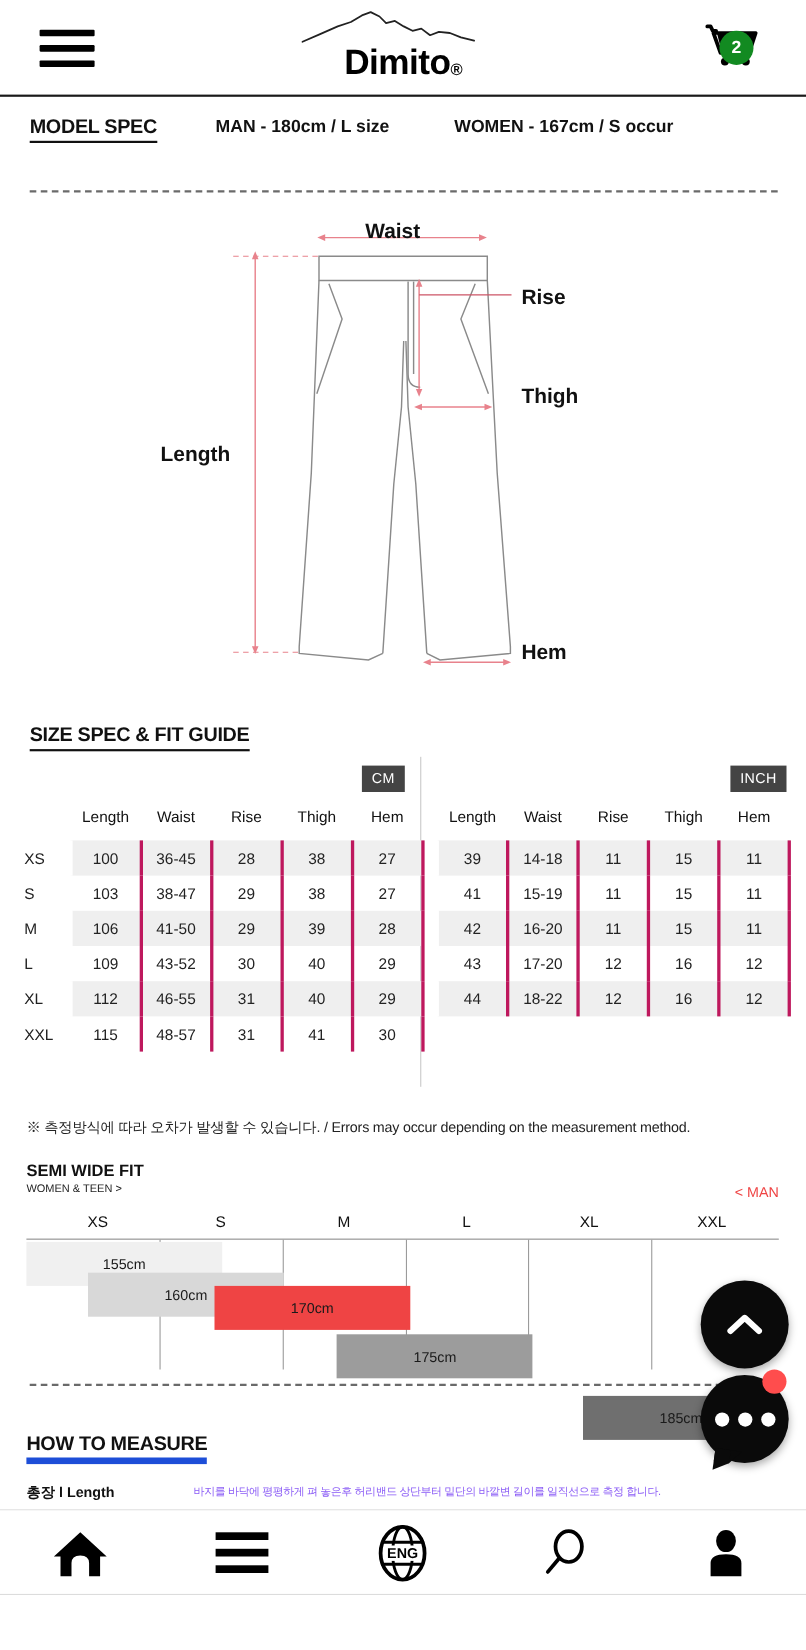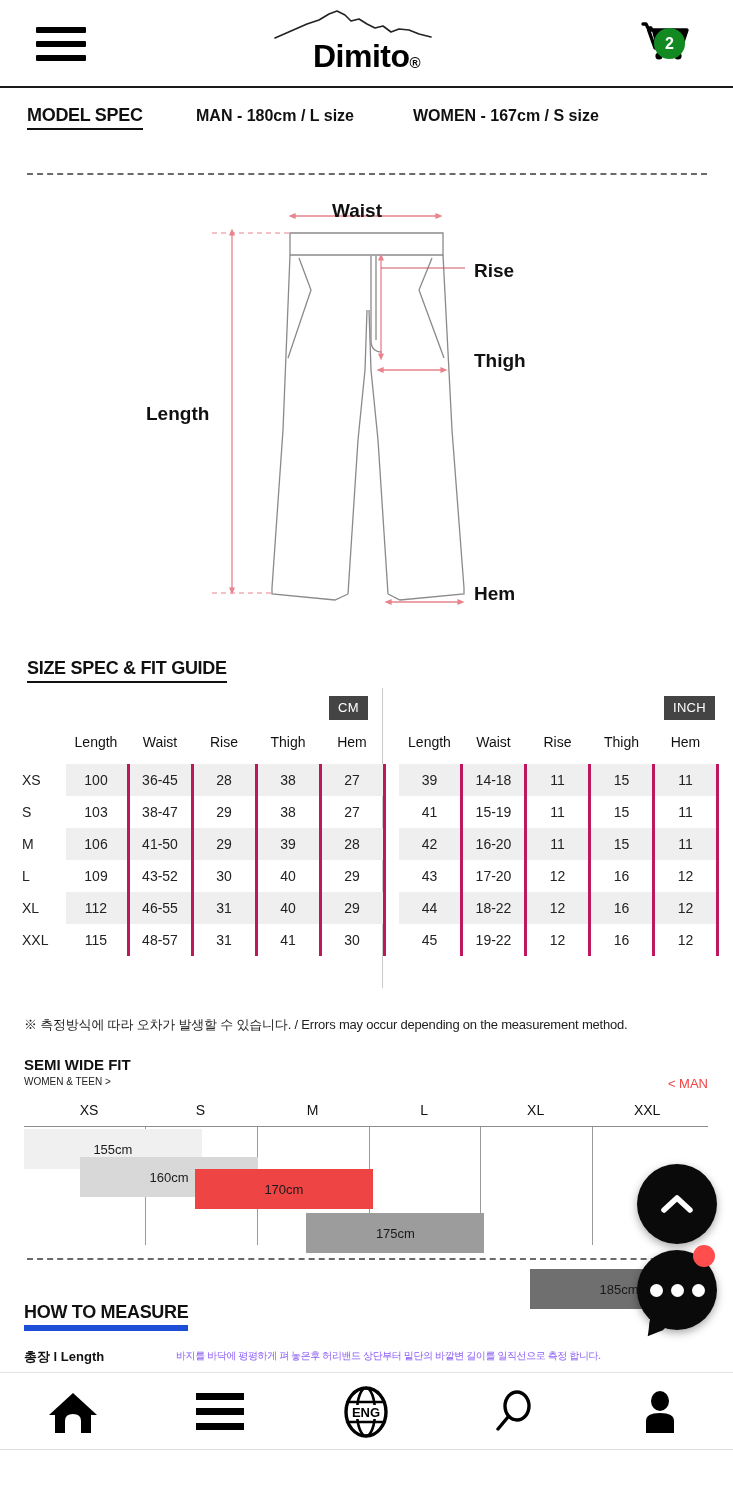--- a/index.html
+++ b/index.html
@@ -210,21 +210,21 @@
         <circle cx="22" cy="38" r="3.6" fill="#000"></circle>
         <circle cx="41" cy="38" r="3.6" fill="#000"></circle>
       </svg>
       <div class="cart-badge">2</div>
     </div>
   </div>
 
   <div class="model-spec">
     <div class="ms-title">MODEL SPEC</div>
     <div class="ms-man">MAN - 180cm / L size</div>
-    <div class="ms-women">WOMEN - 167cm / S size</div>
+    <div class="ms-women">WOMEN - 167cm / S occur</div>
   </div>
   <div class="dashed-div dash1"></div>
 
   <div class="diagram">
     <svg width="733" height="440" viewBox="0 0 733 440">
       <defs>
         <marker id="ar" markerWidth="7" markerHeight="7" refX="3.5" refY="3.5" orient="auto">
           <path d="M0,1.2 L5.5,3.5 L0,5.8 z" fill="#e8828c"></path>
         </marker>
         <marker id="al" markerWidth="7" markerHeight="7" refX="3.5" refY="3.5" orient="auto">
@@ -378,27 +378,20 @@
           <td class="val">16</td>
           <td class="val">12</td>
         </tr>
         <tr class="shaded">
           <td class="val">44</td>
           <td class="val">18-22</td>
           <td class="val">12</td>
           <td class="val">16</td>
           <td class="val">12</td>
         </tr>
-        <tr>
-          <td class="val">45</td>
-          <td class="val">19-22</td>
-          <td class="val">12</td>
-          <td class="val">16</td>
-          <td class="val">12</td>
-        </tr>
       </tbody>
     </table>
   </div>
 
   <div class="note">※ 측정방식에 따라 오차가 발생할 수 있습니다. / Errors may occur depending on the measurement method.</div>
 
   <div class="fit-name">SEMI WIDE FIT</div>
   <div class="fit-sub-left">WOMEN &amp; TEEN &gt;</div>
   <div class="fit-sub-right">&lt; MAN</div>
 

